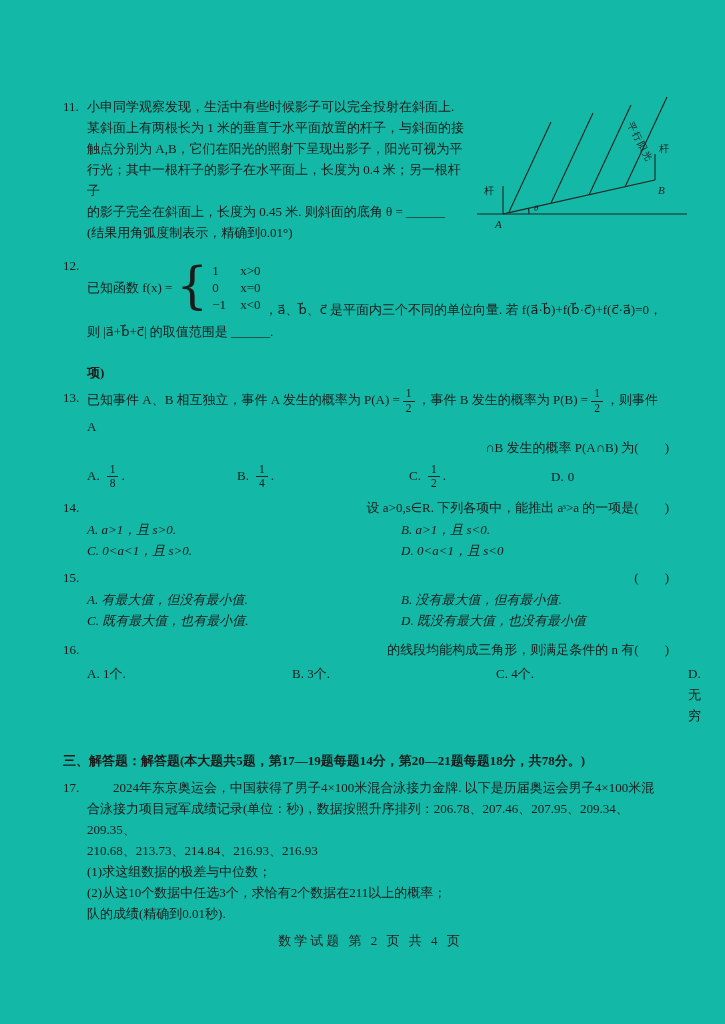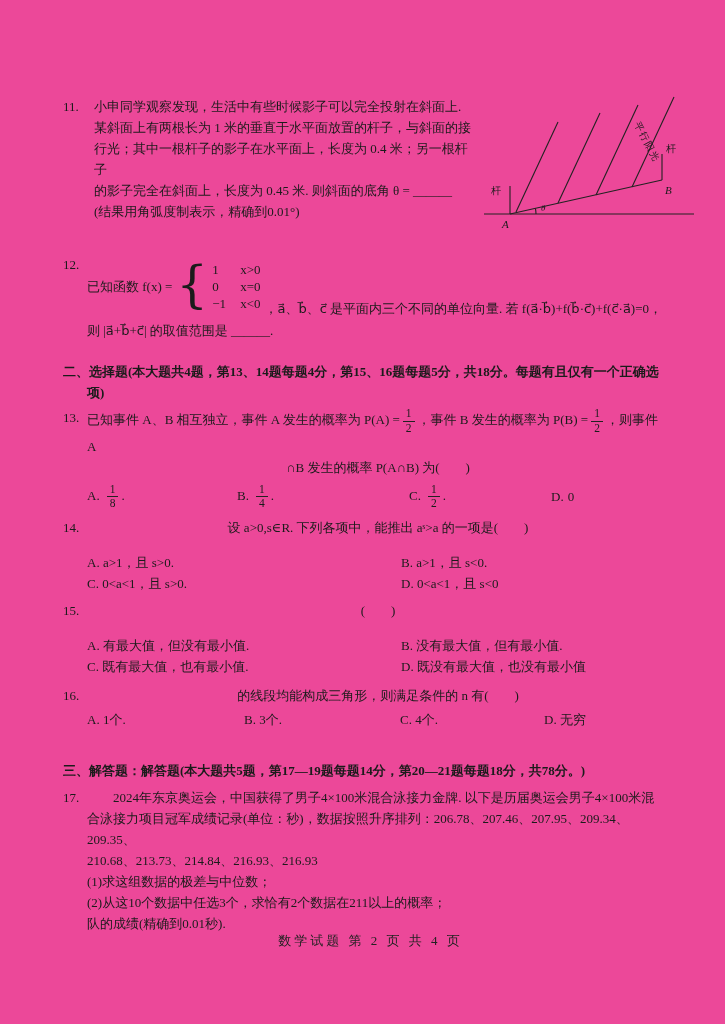--- a/index.html
+++ b/index.html
@@ -1,71 +1,72 @@
 <!DOCTYPE html>
 <html><head>
 <meta charset="utf-8">
 <style>
   html,body{margin:0;padding:0;background:#e9e9e9;}
   .page{
     position:relative;width:725px;height:1024px;margin:0 auto;
-    background:#ec4899;overflow:hidden;color:#1b1b1b;
+    background:#14b8a6;overflow:hidden;color:#1b1b1b;
     font-family:"Liberation Serif","DejaVu Serif","DejaVu Sans",serif;
     font-size:13px;line-height:21px;
   }
   .content{position:absolute;left:63px;top:96px;width:606px;}
   .q{position:relative;padding-left:24px;}
   .qnum{position:absolute;left:0;top:0;}
-  .flexline{display:flex;justify-content:center;align-items:flex-end;}
+  .flexline{display:flex;justify-content:flex-end;align-items:flex-end;font-family:Liberation Serif, serif;}
   .bracket{white-space:pre;}
   .sec{font-weight:700;}
   .sec-cont{padding-left:24px;font-weight:700;}
   
   .q11-wrap{display:flex;}
-  .q11-text{width:384px;flex:none;margin-left:7px;}
+  .q11-text{width:384px;flex:none;}
   .q11-fig{flex:none;margin-left:4px;margin-top:-12px;}
   
   .frac{display:inline-flex;flex-direction:column;align-items:center;
         vertical-align:middle;line-height:1.2;font-size:11.5px;margin:0 3px;}
   .frac .fn{border-bottom:1px solid #222;padding:0 3px;}
   .frac .fd{padding:0 3px;}
   
   .q12-line1{display:flex;align-items:center;margin-bottom:2px;}
   .cases{display:inline-flex;align-items:center;margin:0 4px;flex:none;}
   .cases .brace{font-size:50px;line-height:0.95;font-family:"DejaVu Serif",serif;
                 font-weight:400;margin-right:4px;}
   .cases .rows{display:inline-flex;flex-direction:column;line-height:17px;}
   .cases .row{display:flex;}
   .cases .cv{width:28px;}
   .q12-after{flex:1;line-height:18px;margin-top:46px;}
   
   .q13-opts{display:grid;grid-template-columns:150px 172px 142px 1fr;
             align-items:center;margin-top:5px;}
-  .opts2{display:grid;grid-template-columns:314px 1fr;margin-top:14px;}
-  .q16-opts{display:grid;grid-template-columns:157px 156px 144px 1fr;margin-top:3px;}
+  .opts2{display:grid;grid-template-columns:314px 1fr;margin-top:1px;font-style:italic;}
+  .q16-opts{display:grid;grid-template-columns:157px 156px 144px 1fr;margin-top:3px;gap:48px;}
   .ol{margin-right:4px;}
   
   .q17-body div:first-child{text-indent:2em;}
   .footer{position:absolute;top:930px;left:8px;width:100%;text-align:center;
           letter-spacing:3px;font-size:13px;color:#222;}
   svg text{font-family:"Liberation Serif","DejaVu Serif","DejaVu Sans",serif;fill:#1b1b1b;}
   .mb12{margin-bottom:12px;} .mb8{margin-bottom:8px;} .mb6{margin-bottom:6px;}
-  .mb20{margin-bottom:20px;} .mb26{margin-bottom:30px;} .mb4{margin-bottom:4px;}
+  .mb20{margin-bottom:20px;} .mb26{margin-bottom:24px;} .mb4{margin-bottom:4px;}
 </style>
 </head>
 <body>
 
 <div class="page">
   <div class="content">
 
     <div class="q q11-wrap mb12">
       <span class="qnum">11.</span>
       <div class="q11-text">
         <div>小申同学观察发现，生活中有些时候影子可以完全投射在斜面上.</div>
         <div>某斜面上有两根长为 1 米的垂直于水平面放置的杆子，与斜面的接</div>
+        <div>触点分别为 A,B，它们在阳光的照射下呈现出影子，阳光可视为平</div>
         <div>行光；其中一根杆子的影子在水平面上，长度为 0.4 米；另一根杆子</div>
         <div>的影子完全在斜面上，长度为 0.45 米.  则斜面的底角 θ = ______</div>
         <div>(结果用角弧度制表示，精确到0.01°)</div>
       </div>
       <div class="q11-fig">
         <svg width="218" height="152" viewBox="0 0 218 152">
           <g stroke="#222" stroke-width="1.1" fill="none">
             <line x1="2" y1="130" x2="212" y2="130"></line>
             <line x1="28" y1="130" x2="180" y2="96"></line>
             <line x1="28" y1="130" x2="28" y2="102"></line>
@@ -105,21 +106,20 @@
                 <span class="cv">−1</span>
                 <span>x&lt;0</span>
               </span>
           </span>
         </span>
         <span class="q12-after">，a⃗、b⃗、c⃗ 是平面内三个不同的单位向量.  若 f(a⃗·b⃗)+f(b⃗·c⃗)+f(c⃗·a⃗)=0，</span>
       </div>
       <div>则 |a⃗+b⃗+c⃗| 的取值范围是 ______.</div>
     </div>
 
-    <div class="sec">二、选择题(本大题共4题，第13、14题每题4分，第15、16题每题5分，共18分。每题有且仅有一个正确选</div>
     <div class="sec-cont mb4">项)</div>
 
     <div class="q mb6">
       <span class="qnum">13.</span>
       <div>
         <span>已知事件 A、B 相互独立，事件 A 发生的概率为 P(A) =</span><span class="frac">
             <span class="fn">1</span>
             <span class="fd">2</span>
           </span><span>，事件 B 发生的概率为 P(B) =</span><span class="frac">
             <span class="fn">1</span>

